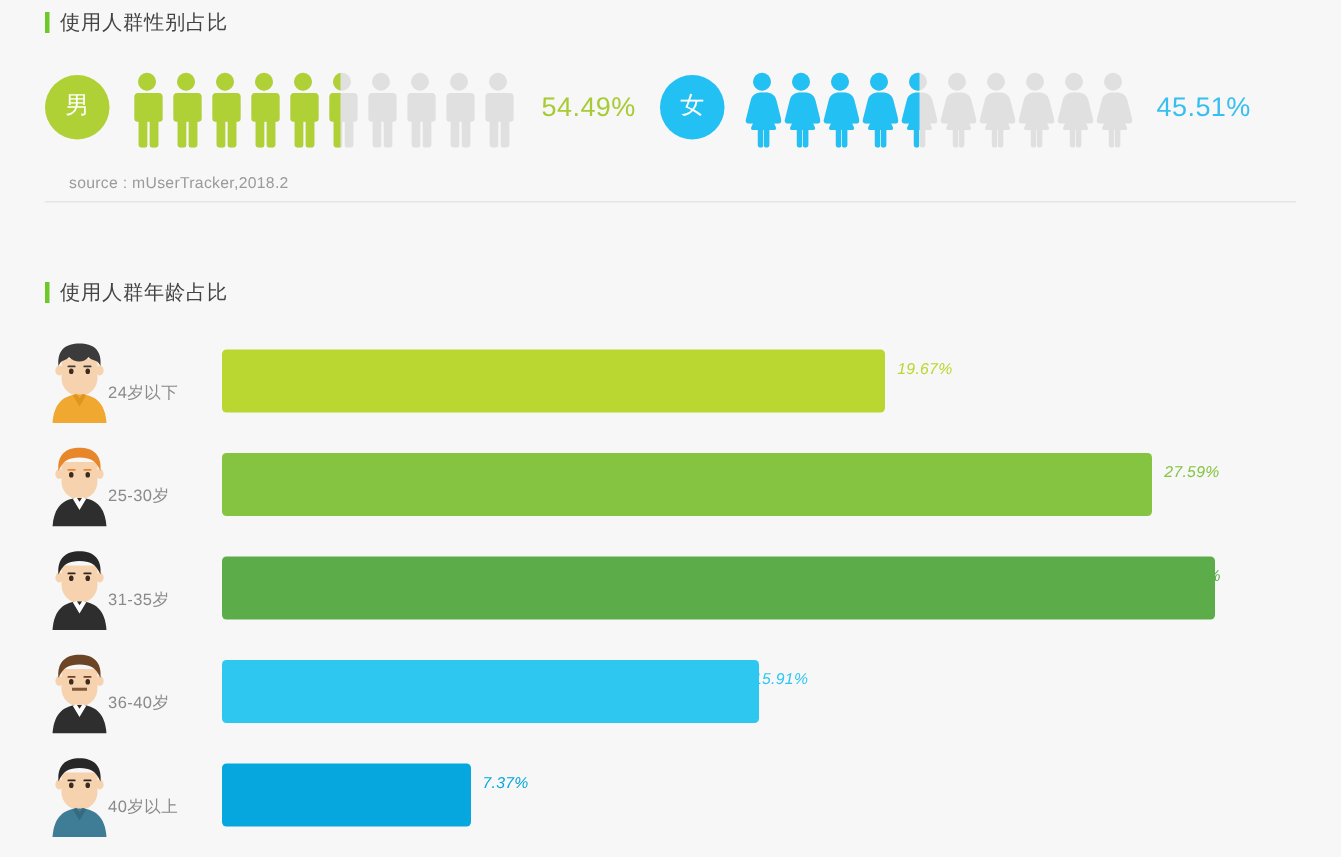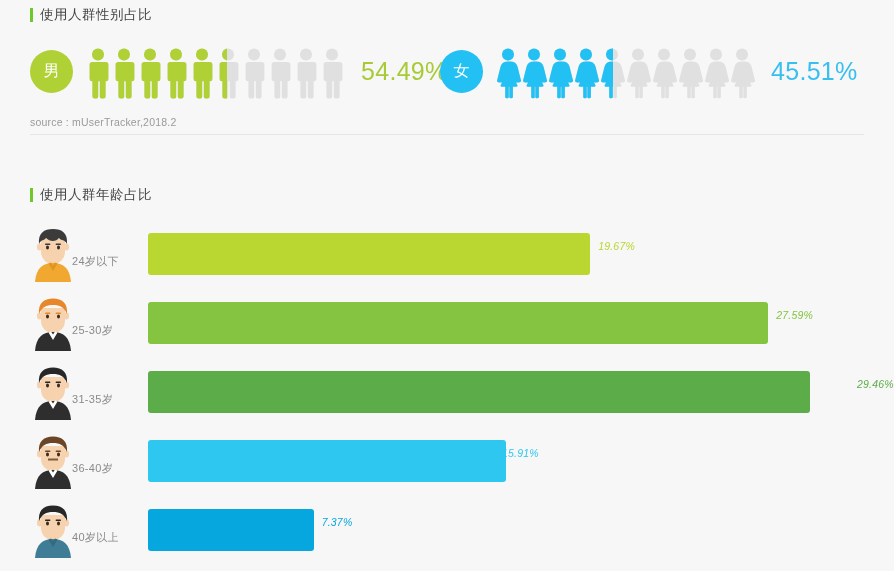--- a/index.html
+++ b/index.html
@@ -42,27 +42,27 @@
   .g-badge.male{background:#b0d135;}
   .g-badge.female{background:#22c0f3;}
 
   .icons{display:flex;align-items:flex-end;height:56px;margin-left:12px;}
   .fig{position:relative;width:26px;height:52px;flex:0 0 auto;}
   .fig svg{position:absolute;left:0;top:0;width:26px;height:52px;display:block;}
   .fig .fill{position:absolute;left:0;top:0;height:52px;overflow:hidden;}
   .fig .fill svg{width:26px;height:52px;}
 
   .g-pct{
-    margin-left:16px;font-size:25px;letter-spacing:.3px;white-space:nowrap;
+    margin-left:16px;font-size:18px;letter-spacing:.3px;white-space:nowrap;
   }
   .g-pct.male{color:#a8cb35;}
   .g-pct.female{color:#37bff0;}
 
   .source{
-    position:absolute;left:30px;top:116px;
+    position:absolute;left:46px;top:116px;
     font-size:10.5px;color:#9a9a9a;letter-spacing:.2px;
   }
   .divider{
     position:absolute;left:30px;top:134px;width:834px;height:1px;
     background:#e6e6e6;
   }
 
   
   .age-panel{position:absolute;left:0;top:141px;width:894px;height:430px;}
   .age-row{position:absolute;left:0;height:64px;}
@@ -370,21 +370,21 @@
               <rect x="25.6" y="17.6" width="5.4" height="1.3" rx="0.6" fill="#272727"></rect>
               <rect x="19.5" y="33" width="7" height="5" fill="#f7d2ae"></rect>
               <path d="M23,37 C13,37 6,42 5,56 h36 C40,42 33,37 23,37 Z" fill="#2e2e2e"></path>
               <path d="M18.5,37.5 L23,45 L27.5,37.5 L25,36.5 L23,39.5 L21,36.5 Z" fill="#ffffff"></path>
             </svg>
           </div>
           <div class="age-label">31-35岁</div>
           <div class="bar-track">
             <div class="bar-fill" style="width:662.2608px;background:#5cad4a;"></div>
           </div>
-          <div class="bar-val" style="left:857px;color:#5cad4a;">29.46%</div>
+          <div class="bar-val" style="left:777px;color:#5cad4a;">29.46%</div>
         </div>
         <div class="age-row" style="top: 292px; width: 894px;">
           <div class="avatar">
             <svg viewBox="0 0 46 56" xmlns="http://www.w3.org/2000/svg">
               <ellipse cx="9.5" cy="21" rx="2.6" ry="3.4" fill="#f7d2ae"></ellipse>
               <ellipse cx="36.5" cy="21" rx="2.6" ry="3.4" fill="#f7d2ae"></ellipse>
               <path d="M11,13 h24 v13 a12,12 0 0 1 -24,0 z" fill="#f7d2ae"></path>
               <path d="M9,19 C8,8 14,3.5 23,3.5 C32,3.5 38,8 37,19 C34,12 30,10 23,10 C16,10 12,12 9,19 Z" fill="#6b4526"></path>
               <ellipse cx="17.5" cy="21.5" rx="1.5" ry="1.9" fill="#3a2a20"></ellipse>
               <ellipse cx="28.5" cy="21.5" rx="1.5" ry="1.9" fill="#3a2a20"></ellipse>

